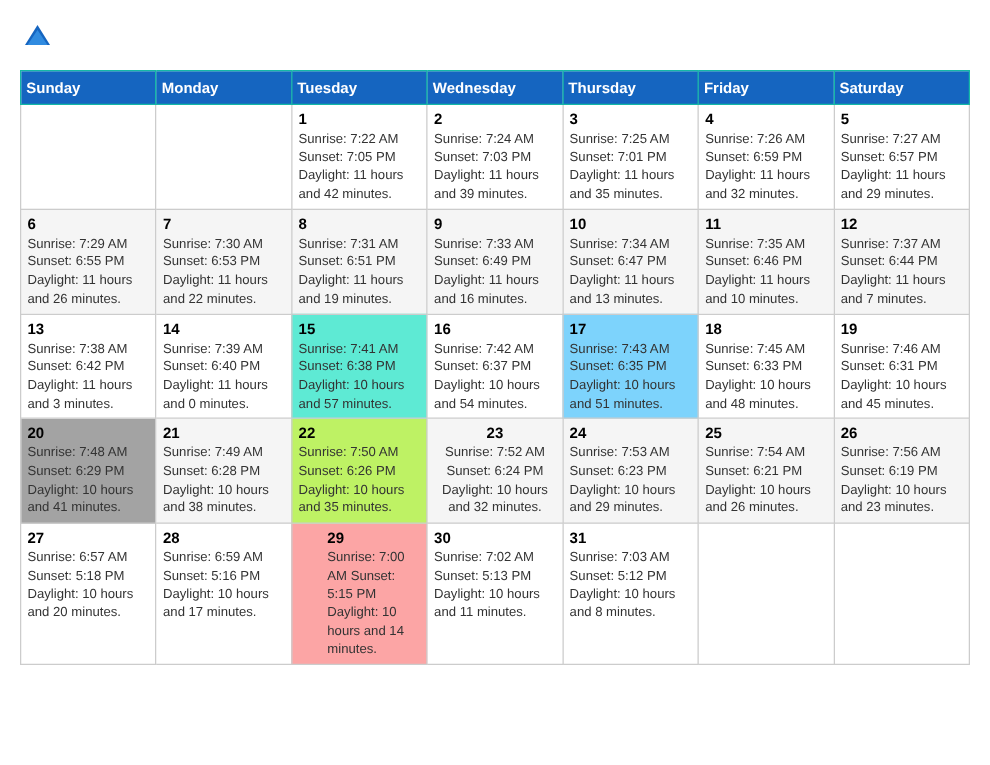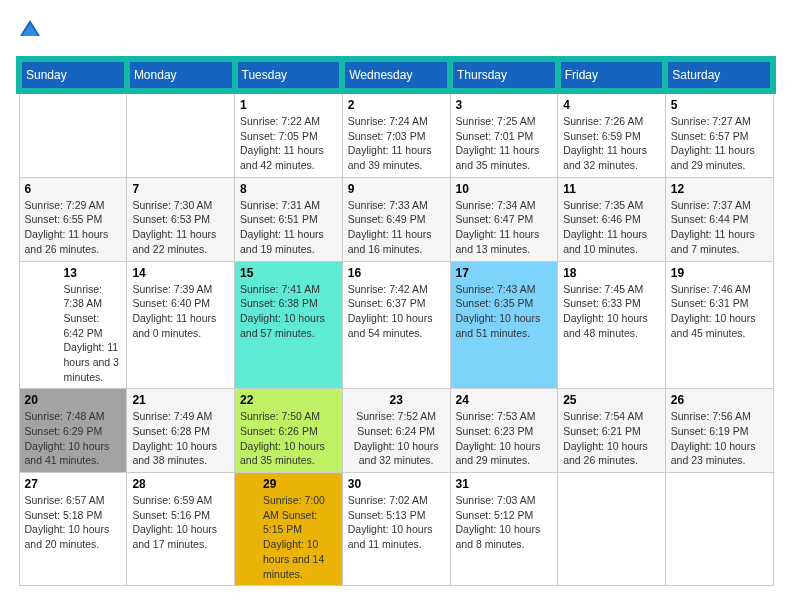--- a/index.html
+++ b/index.html
@@ -48,22 +48,22 @@
       width: 100%;
       border-collapse: collapse;
       font-size: 11px;
     }
     thead th {
       background: #1565c0;
       color: #fff;
       padding: 6px 4px;
       text-align: left;
       font-size: 12px;
-      font-weight: normal;
-      border: 6px solid #14b8a6;
+      font-weight: bold;
+      border: 1px solid #14b8a6;
     }
     tbody td {
       border: 1px solid #ccc;
       vertical-align: top;
       padding: 4px 5px;
       width: 108px;
       min-height: 80px;
       background: #fff;
     }
     tbody tr:nth-child(odd) td {
@@ -187,21 +187,21 @@
 Daylight: 11 hours and 10 minutes.</div>
         </td>
         <td style="background: rgb(245, 245, 245);">
           <span class="day-num">12</span>
           <div class="cell-content">Sunrise: 7:37 AM
 Sunset: 6:44 PM
 Daylight: 11 hours and 7 minutes.</div>
         </td>
       </tr>
       <tr>
-        <td style="background: rgb(255, 255, 255); padding-left: 44px;">
+        <td style="background: rgb(255, 255, 255);">
           <span class="day-num">13</span>
           <div class="cell-content">Sunrise: 7:38 AM
 Sunset: 6:42 PM
 Daylight: 11 hours and 3 minutes.</div>
         </td>
         <td style="background: rgb(255, 255, 255);">
           <span class="day-num">14</span>
           <div class="cell-content">Sunrise: 7:39 AM
 Sunset: 6:40 PM
 Daylight: 11 hours and 0 minutes.</div>
@@ -287,21 +287,21 @@
           <div class="cell-content">Sunrise: 6:57 AM
 Sunset: 5:18 PM
 Daylight: 10 hours and 20 minutes.</div>
         </td>
         <td style="background: rgb(255, 255, 255);">
           <span class="day-num">28</span>
           <div class="cell-content">Sunrise: 6:59 AM
 Sunset: 5:16 PM
 Daylight: 10 hours and 17 minutes.</div>
         </td>
-        <td style="background: #eab308; padding-left: 28px;">
+        <td style="background: #fca5a5; padding-left: 28px;">
           <span class="day-num">29</span>
           <div class="cell-content">Sunrise: 7:00 AM
 Sunset: 5:15 PM
 Daylight: 10 hours and 14 minutes.</div>
         </td>
         <td style="background: rgb(255, 255, 255);">
           <span class="day-num">30</span>
           <div class="cell-content">Sunrise: 7:02 AM
 Sunset: 5:13 PM
 Daylight: 10 hours and 11 minutes.</div>

